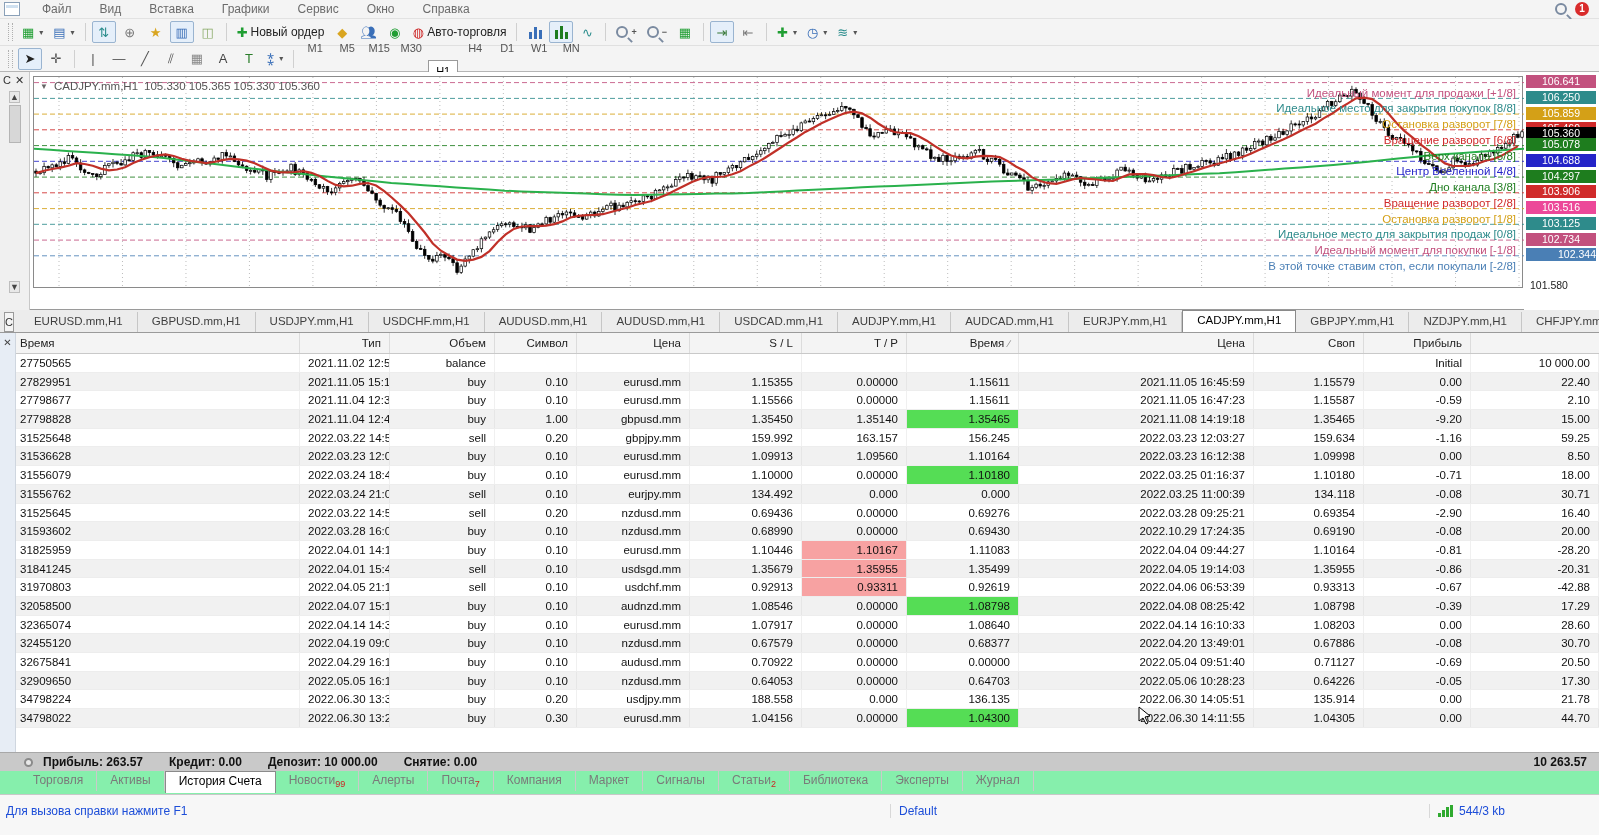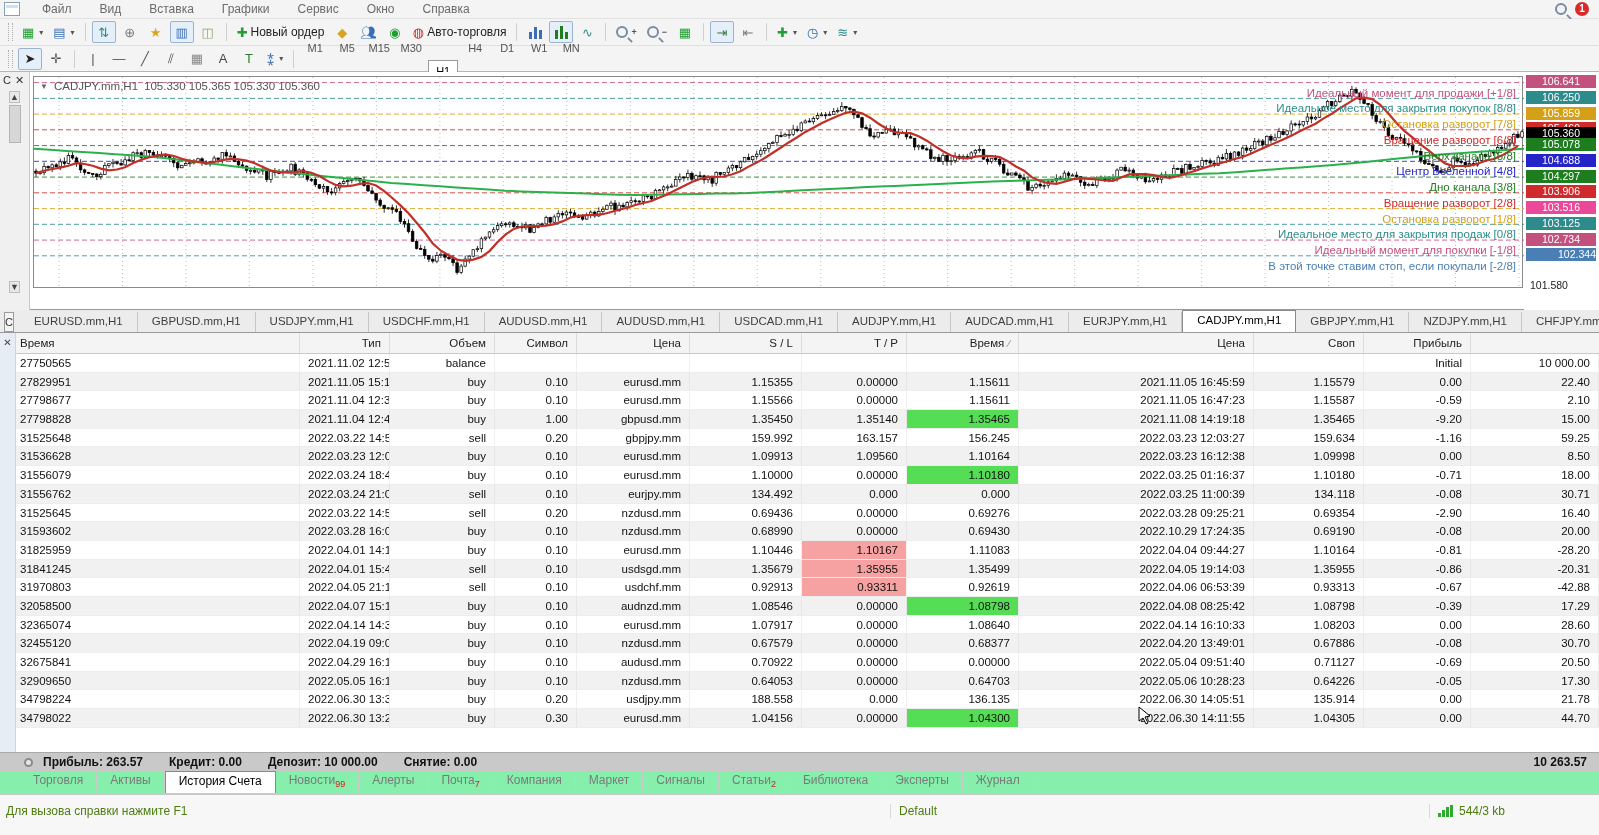--- a/index.html
+++ b/index.html
@@ -81,21 +81,21 @@
 
   
   #summary { left:0; top:752px; width:1599px; height:19px; background:#c9c9c9; border-top:1px solid #a8a8a8; display:flex; align-items:center; font-weight:bold; font-size:12px; color:#111; }
   #summary .dot { width:9px; height:9px; border-radius:50%; border:2px solid #8a8a8a; margin:0 10px 0 24px; background:#e8e8e8; }
   #summary span { margin-right:26px; }
   #summary .total { margin-left:auto; margin-right:12px; }
   #termtabs { left:0; top:771px; width:1599px; height:25px; background:#86efac; border-bottom:1px solid #c0c0c0; display:flex; align-items:flex-start; padding-left:20px; }
   .termtab { height:20px; line-height:19px; padding:0 13px; color:#7a7a7a; font-size:12px; border-right:1px solid #cacaca; cursor:default; position:relative; }
   .termtab.active { background:#fff; border:1px solid #8a8a8a; border-bottom:none; color:#000; height:22px; }
   .termtab sub { color:#cc2222; font-size:9px; }
-  #statusbar { left:0; top:794px; width:1599px; height:41px; background:#f7f7f7; border-top:1px solid #c8c8c8; display:flex; align-items:flex-start; padding-top:9px; color:#4d7c0f; font-size:12px; }
+  #statusbar { left:0; top:794px; width:1599px; height:41px; background:#f7f7f7; border-top:1px solid #c8c8c8; display:flex; align-items:flex-start; padding-top:9px; color:#1d4ed8; font-size:12px; }
   #statusbar .s1 { width:890px; padding-left:6px; }
   #statusbar .s2 { width:214px; border-left:1px solid #d8d8d8; padding-left:8px; }
   #statusbar .s3 { margin-left:auto; width:170px; border-left:1px solid #d8d8d8; display:flex; gap:6px; align-items:center; padding-left:8px; }
   .sig { display:inline-flex; align-items:flex-end; gap:1px; height:12px; }
   .sig i { width:3px; background:#2faa2f; display:block; }
 
   #cursor { left:1138px; top:706px; width:14px; height:20px; z-index:50; }
 </style>
 </head>
 <body>

